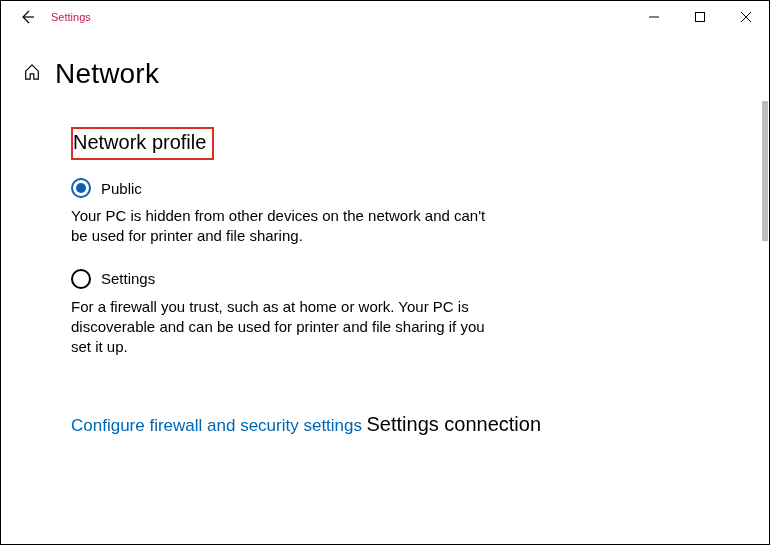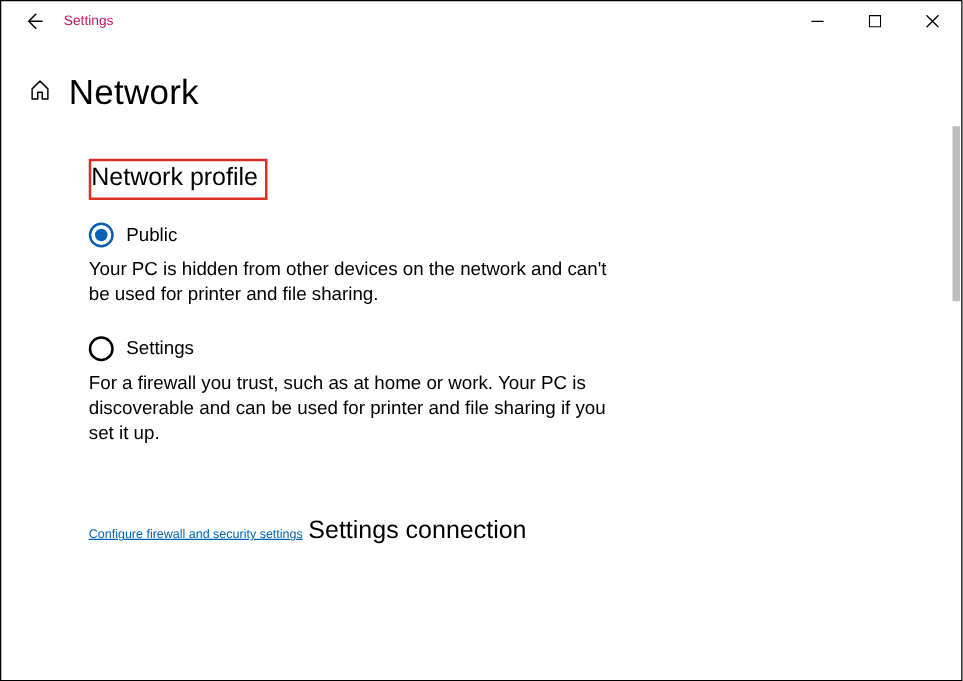--- a/index.html
+++ b/index.html
@@ -109,26 +109,25 @@
       color: #000;
     }
     .description {
       font-size: 15px;
       color: #000;
       line-height: 1.35;
       margin-bottom: 22px;
       max-width: 420px;
     }
     .link {
-      font-size: 10px;
+      font-size: 17px;
       color: #0066b4;
       cursor: pointer;
       display: inline-block;
       margin-bottom: 10px;
-      text-decoration: underline;
     }
     .scrollbar {
       position: absolute;
       right: 1px;
       top: 100px;
       width: 6px;
       height: 140px;
       background: #bdbdbd;
       border-radius: 0;
     }

